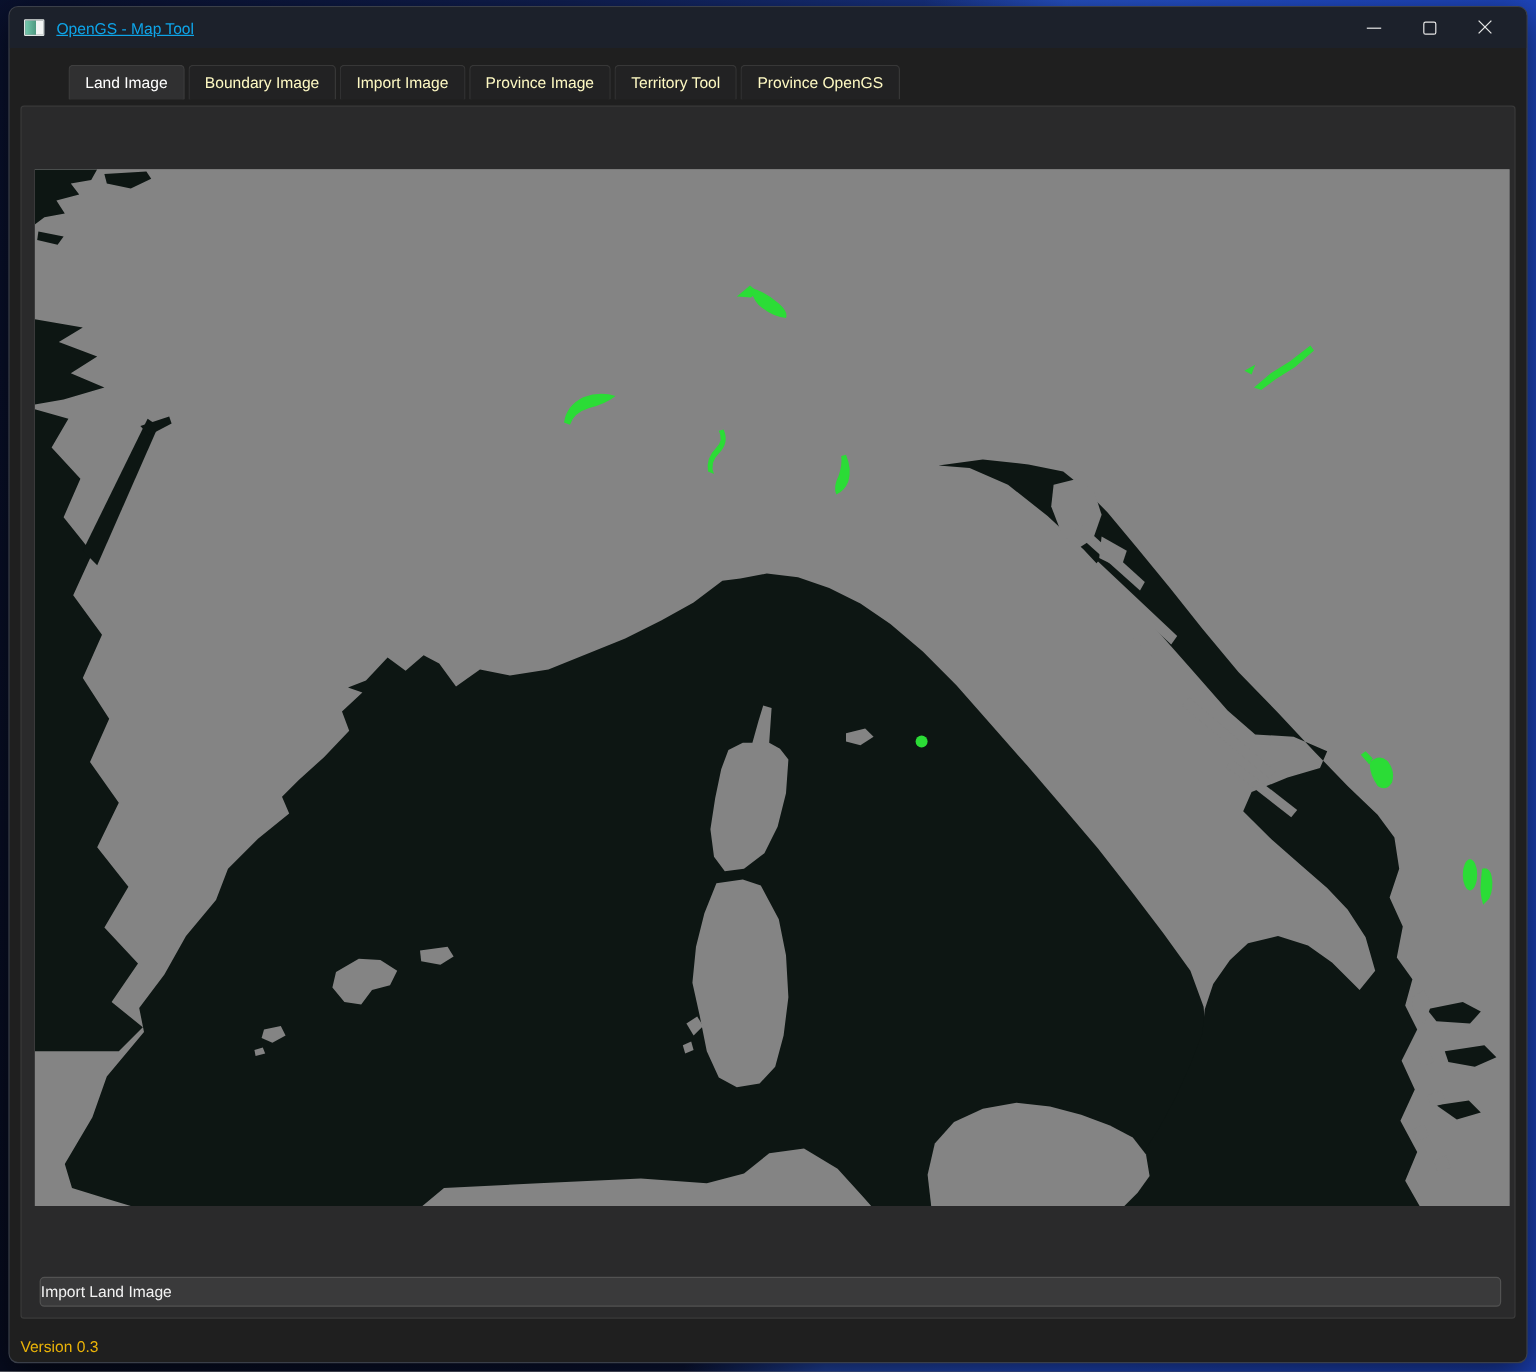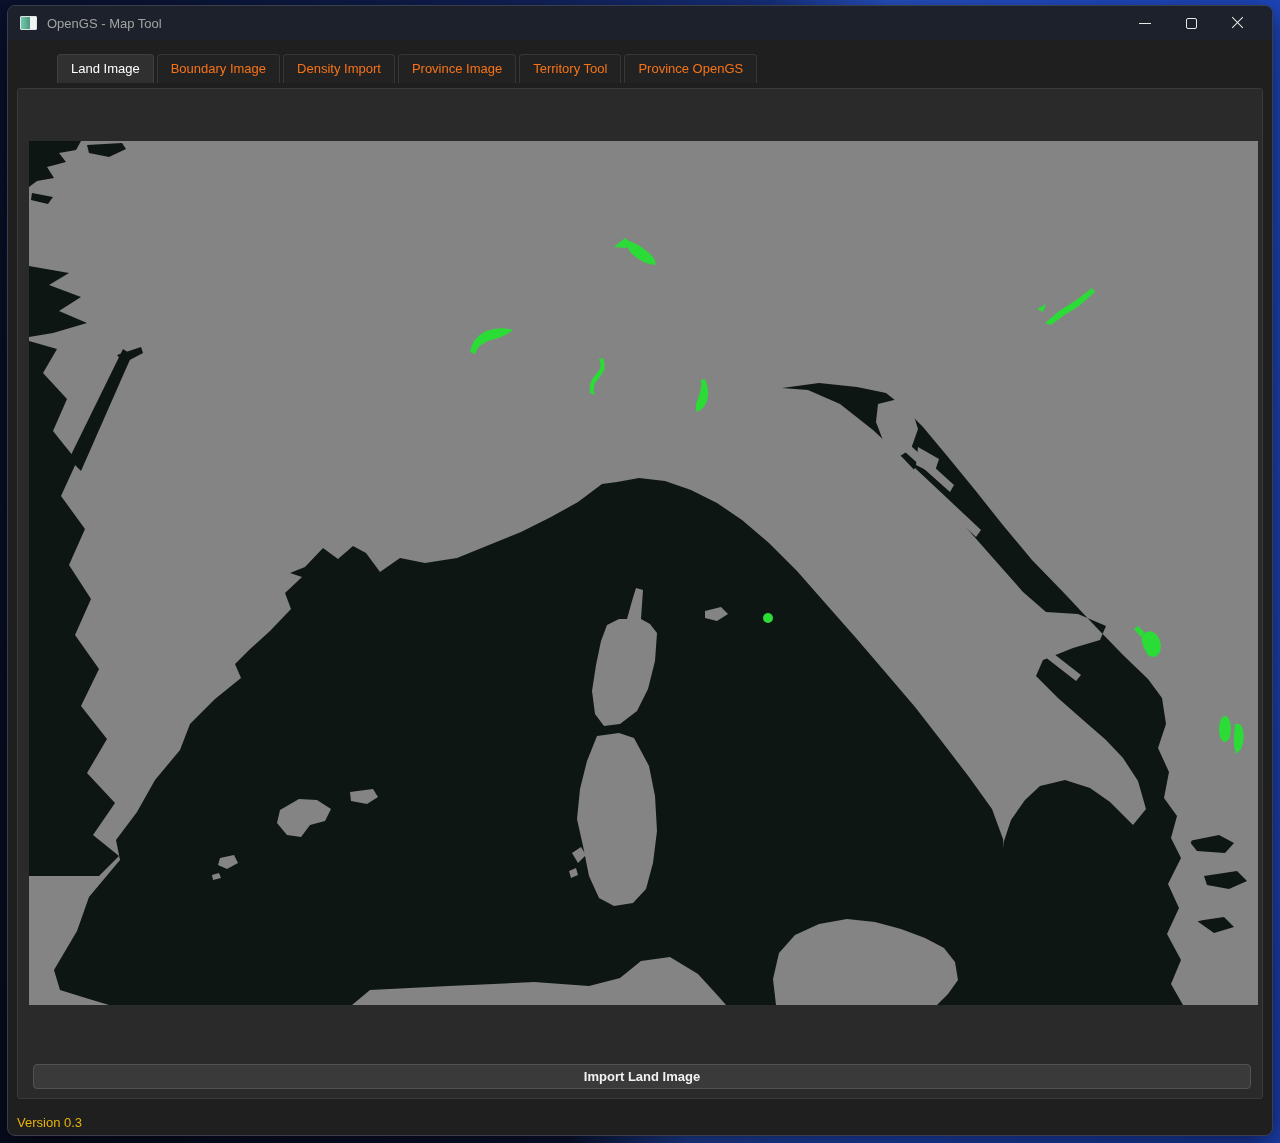--- a/index.html
+++ b/index.html
@@ -18,54 +18,54 @@
   
   .titlebar {
     position:absolute; left:0; top:0; right:0; height:34px;
     background:#1c212b; display:flex; align-items:center; padding:0 12px;
   }
   .app-icon {
     width:17px; height:14px; border:1px solid #dfe6e4; border-radius:1px;
     background:linear-gradient(90deg,#74c9ae 0%,#4f9b82 58%,#f2f5f4 58%,#f2f5f4 100%);
     flex:0 0 auto;
   }
-  .titlebar .title { color:#a3a3a3; font-size:13px; margin-left:10px; }
+  .titlebar .title { color:#0ea5e9; font-size:13px; margin-left:10px;text-decoration:underline; }
   .controls { margin-left:auto; display:flex; align-items:center; }
   .ctrl { width:46px; height:34px; display:flex; align-items:center; justify-content:center; cursor:default; }
   .glyph-min { width:12px; height:0; border-top:1.6px solid #e8e8e8; display:block; }
   .glyph-max { width:11px; height:11px; border:1.6px solid #e8e8e8; border-radius:2px; display:block; }
   .glyph-close { position:relative; width:13px; height:13px; display:block; }
   .glyph-close::before,.glyph-close::after {
     content:""; position:absolute; left:-1px; top:5.6px; width:15px; height:0;
     border-top:1.6px solid #e8e8e8;
   }
   .glyph-close::before { transform:rotate(45deg); }
   .glyph-close::after  { transform:rotate(-45deg); }
   
   .tabstrip { position:absolute; left:9px; top:48px; display:flex; gap:3px; height:29px;padding-left:40px; }
   .tab {
-    padding:0 13px; line-height:27px; font-size:13px; color:#f97316;
+    padding:0 13px; line-height:27px; font-size:13px; color:#fef9c3;
     background:#222223; border:1px solid #373737; border-bottom:none;
     border-radius:4px 4px 0 0; white-space:nowrap; cursor:default;
   }
   .tab.active { background:#303031; color:#ffffff; border-color:#3f3f3f; }
   
   .panel {
     position:absolute; left:9px; right:9px; top:82px; bottom:36px;
     background:#2a2a2b; border:1px solid #3a3a3a; border-radius:3px;
   }
   .map {
     position:absolute; left:11px; top:52px; width:1229px; height:864px;
     background:#848484; overflow:hidden;
   }
   .map svg { display:block; width:100%; height:100%; }
   .import-btn {
     position:absolute; left:15px; right:11px; bottom:9px; height:25px;
     background:#3a3a3b; border:1px solid #525252; border-radius:4px;
-    color:#f2f2f2; font-size:13px; text-align:center; line-height:23px; cursor:default;font-weight:bold;
+    color:#f2f2f2; font-size:13px; text-align:left; line-height:23px; cursor:default;
   }
   .version { position:absolute; left:9px; bottom:5px; color:#eab308; font-size:13px; }
 </style>
 </head>
 <body>
 
 <div class="window">
 
   <div class="titlebar">
     <div class="app-icon"></div>
@@ -79,21 +79,21 @@
         </div>
       <div class="ctrl">
           <span class="glyph-close"></span>
         </div>
     </div>
   </div>
 
   <div class="tabstrip">
     <div class="tab active">Land Image</div>
     <div class="tab">Boundary Image</div>
-    <div class="tab">Density Import</div>
+    <div class="tab">Import Image</div>
     <div class="tab">Province Image</div>
     <div class="tab">Territory Tool</div>
     <div class="tab">Province OpenGS</div>
   </div>
 
   <div class="panel">
 
     <div class="map">
       <svg viewBox="0 0 1229 864" preserveAspectRatio="none">
 

